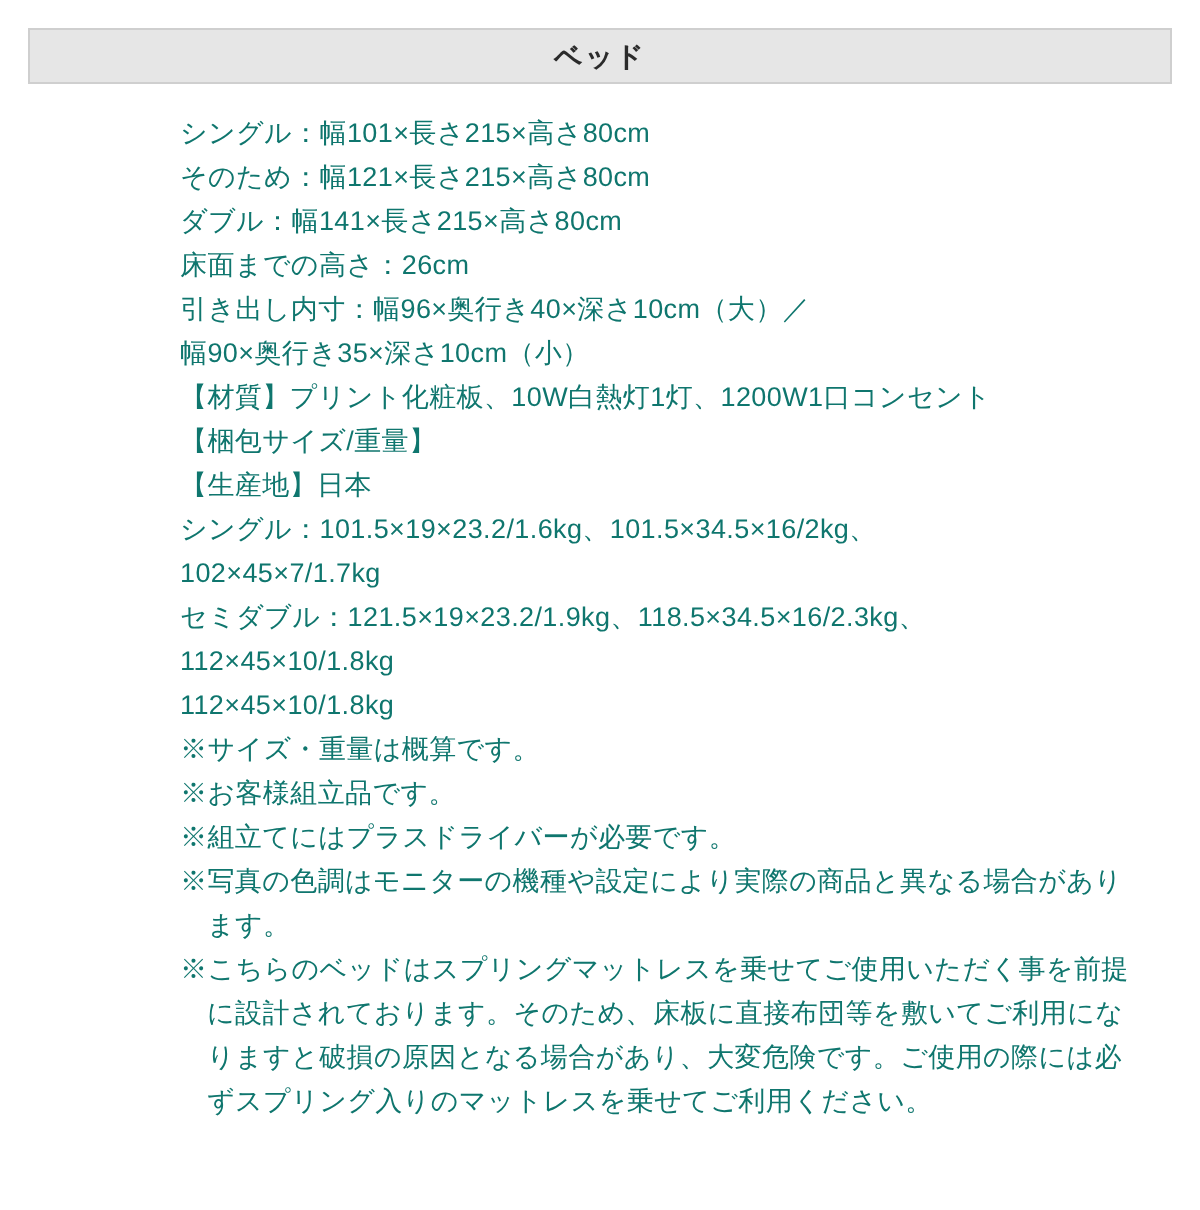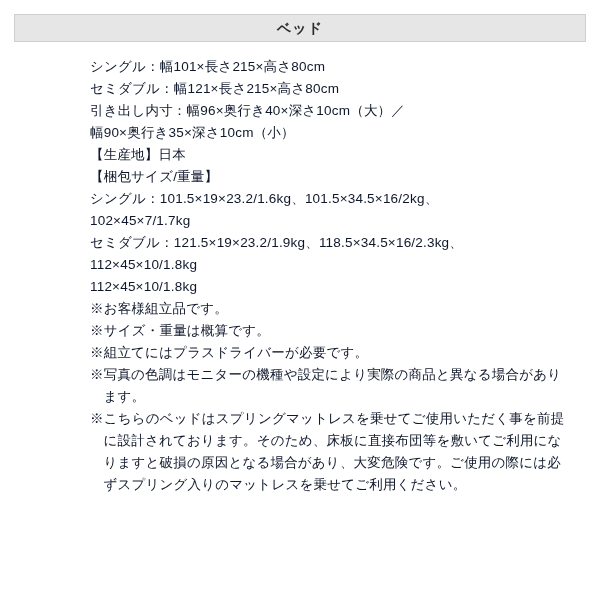--- a/index.html
+++ b/index.html
@@ -33,44 +33,47 @@
   }
   .spec-body {
     margin: 14px 14px 0 14px;
     padding: 0 16px 0 76px;
     box-sizing: border-box;
   }
   .line {
     font-size: 13.5px;
     line-height: 22px;
     white-space: pre-wrap;
-    color: #0f172a;
+    color: #0f766e;
     letter-spacing: 0.2px;
   }
   .line.hang {
     padding-left: 1em;
     text-indent: -1em;
   }
 </style>
 </head>
 <body>
 
 <div class="spec-wrap">
   <div class="spec-header">ベッド</div>
   <div class="spec-body">
       <div class="line">シングル：幅101×長さ215×高さ80cm</div>
-      <div class="line">セミダブル：幅121×長さ215×高さ80cm</div>
+      <div class="line">そのため：幅121×長さ215×高さ80cm</div>
+      <div class="line">ダブル：幅141×長さ215×高さ80cm</div>
+      <div class="line">床面までの高さ：26cm</div>
       <div class="line">引き出し内寸：幅96×奥行き40×深さ10cm（大）／</div>
       <div class="line">幅90×奥行き35×深さ10cm（小）</div>
+      <div class="line">【材質】プリント化粧板、10W白熱灯1灯、1200W1口コンセント</div>
+      <div class="line">【梱包サイズ/重量】</div>
       <div class="line">【生産地】日本</div>
-      <div class="line">【梱包サイズ/重量】</div>
       <div class="line">シングル：101.5×19×23.2/1.6kg、101.5×34.5×16/2kg、</div>
       <div class="line">102×45×7/1.7kg</div>
       <div class="line">セミダブル：121.5×19×23.2/1.9kg、118.5×34.5×16/2.3kg、</div>
       <div class="line">112×45×10/1.8kg</div>
       <div class="line">112×45×10/1.8kg</div>
+      <div class="line hang">※サイズ・重量は概算です。</div>
       <div class="line hang">※お客様組立品です。</div>
-      <div class="line hang">※サイズ・重量は概算です。</div>
       <div class="line hang">※組立てにはプラスドライバーが必要です。</div>
       <div class="line hang">※写真の色調はモニターの機種や設定により実際の商品と異なる場合があります。</div>
       <div class="line hang">※こちらのベッドはスプリングマットレスを乗せてご使用いただく事を前提に設計されております。そのため、床板に直接布団等を敷いてご利用になりますと破損の原因となる場合があり、大変危険です。ご使用の際には必ずスプリング入りのマットレスを乗せてご利用ください。</div>
     </div>
 </div>
 
 </body></html>

